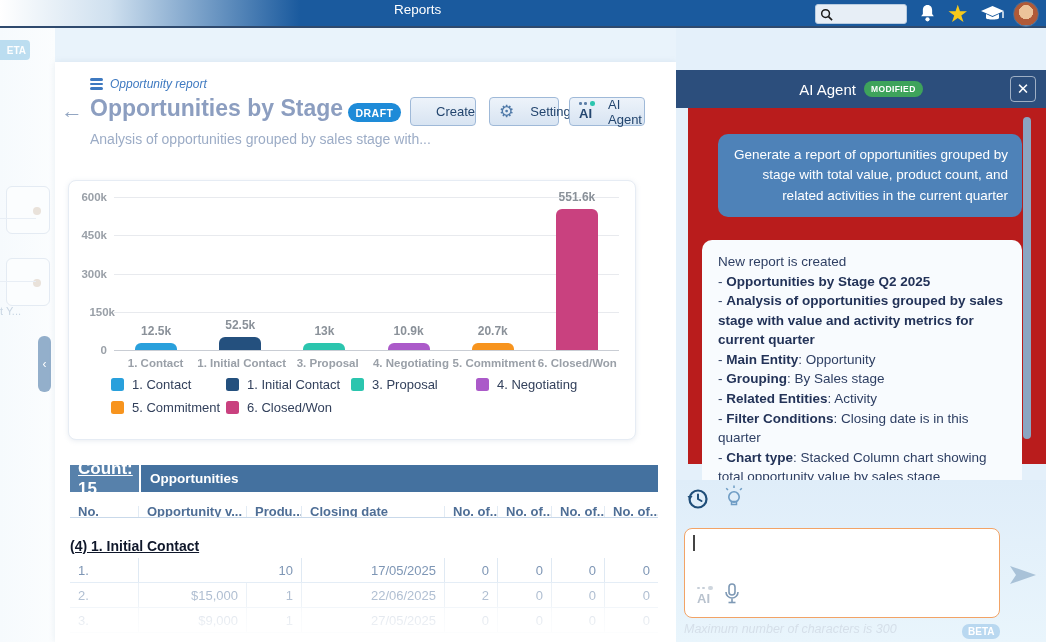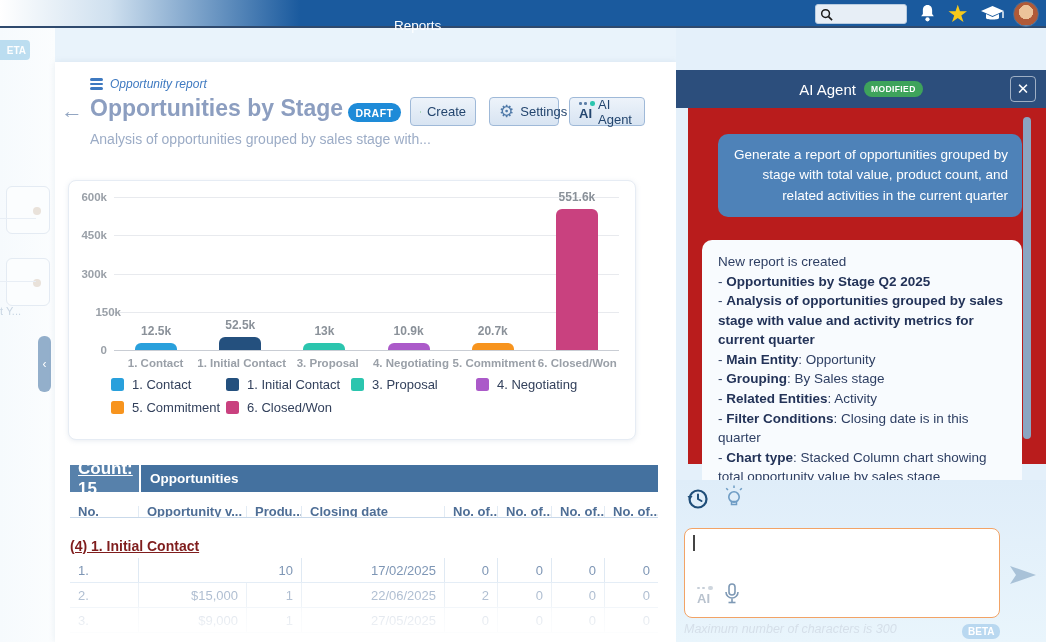--- a/index.html
+++ b/index.html
@@ -4,21 +4,21 @@
 <style>
   * { margin:0; padding:0; box-sizing:border-box; }
   html,body { width:1046px; height:642px; overflow:hidden; }
   body { font-family:"Liberation Sans", sans-serif; background:#E9F3FB; position:relative; }
   #app { position:absolute; inset:0; width:1046px; height:642px; overflow:hidden; }
 
   
   .topbar { position:absolute; left:0; top:0; width:1046px; height:28px;
     background:linear-gradient(90deg,#ffffff 0px,#cfe0ef 110px,#1A5A9E 300px,#1A5A9E 100%);
     border-bottom:2px solid #2F4A6E; z-index:30; }
-  .topbar-title { position:absolute; left:394px; top:18px; color:#fff; font-size:13.5px; }
+  .topbar-title { position:absolute; left:394px; top:2px; color:#fff; font-size:13.5px; }
   .search-box { position:absolute; left:815px; top:4px; width:92px; height:20px; background:#E7EEF6;
     border:1px solid #B9CCE0; border-radius:3px; display:flex; align-items:center; padding-left:4px; }
   .tb-icon { position:absolute; top:4px; display:flex; align-items:center; justify-content:center; }
   .avatar { position:absolute; left:1013px; top:1px; width:26px; height:26px; border-radius:50%;
     background:radial-gradient(circle at 50% 42%, #ECC39A 0 38%, #B05A38 39% 72%, #6E87A8 73%);
     border:1px solid #4A6E96; }
 
   
   .left-strip { position:absolute; left:0; top:28px; width:55px; height:614px;
     background:linear-gradient(90deg,#F6FAFD, #FBFDFE); z-index:5; }
@@ -42,21 +42,21 @@
   .breadcrumb { position:absolute; left:35px; top:15px; display:flex; align-items:center; gap:7px; }
   .bc-icon { display:flex; flex-direction:column; gap:2px; }
   .bc-icon span { width:13px; height:2.5px; background:#3E79C0; border-radius:2px; }
   .bc-text { font-size:12px; font-style:italic; color:#3E79C0; }
 
   .back-arrow { position:absolute; left:6px; top:36px; font-size:22px; color:#93A6C2; cursor:pointer; }
   .report-title { position:absolute; left:35px; top:33px; font-size:23px; font-weight:bold; color:#8C9EC0; }
   .draft-badge { position:absolute; left:293px; top:41px; width:53px; height:19px; background:#1E8BD8;
     border-radius:10px; color:#fff; font-size:10.5px; font-weight:bold; letter-spacing:.5px;
     display:flex; align-items:center; justify-content:center; }
-  .hdr-btn { position:absolute; top:35px; height:29px; display:flex; align-items:center; gap:6px;
+  .hdr-btn { position:absolute; top:35px; height:29px; display:flex; align-items:center; gap:16px;
     padding:0 9px; background:linear-gradient(#EDF3FA,#D8E4F2); border:1px solid #9FB9D8;
     border-radius:4px; font-size:13px; color:#23456E; cursor:pointer; }
   .gear-main { font-size:17px; color:#4F79A8; line-height:1; }
   .ai-logo { position:relative; font-weight:bold; font-size:13px; color:#24466F; padding-top:4px; }
   .ai-logo .d1,.ai-logo .d2,.ai-logo .d3 { position:absolute; border-radius:50%; }
   .ai-logo .d1 { width:2.5px; height:2.5px; background:#5C7FA8; left:0px; top:0px; }
   .ai-logo .d2 { width:2.5px; height:2.5px; background:#5C7FA8; left:5px; top:0px; }
   .ai-logo .d3 { width:4.5px; height:4.5px; background:#2BC5AE; left:11px; top:-1px; }
   .report-subtitle { position:absolute; left:35px; top:69px; font-size:14px; color:#9CACC6; }
 
@@ -87,21 +87,21 @@
   .thead1 { display:flex; height:27px; }
   .count-cell { width:69px; background:#5781AB; color:#fff; font-size:17px; font-weight:bold;
     display:flex; align-items:center; padding-left:8px; text-decoration:underline; cursor:pointer; }
   .gap2 { width:2px; background:#fff; }
   .ttitle-cell { flex:1; background:#44719F; color:#fff; font-size:13.5px; font-weight:bold;
     display:flex; align-items:center; padding-left:9px; }
   .thead2 { display:flex; height:26px; border-bottom:1px solid #C9D9EA; background:#fff; }
   .th { font-size:13px; font-weight:bold; color:#4E6E96; display:flex; align-items:center;
     padding-left:8px; border-right:1px solid #E2EBF4; white-space:nowrap; overflow:hidden; cursor:pointer;margin-top:14px; }
   .th:last-child { border-right:none; }
-  .group-label { margin-top:20px; font-size:14px; font-weight:bold; color:#7f1d1d;
+  .group-label { margin-top:20px; font-size:14px; font-weight:bold; color:#0f172a;
     text-decoration:underline; cursor:pointer; }
   .tbody { margin-top:4px; }
   .trow { display:flex; height:25px; border-bottom:1px solid #E4EDF6; }
   .td { font-size:13px; color:#7E96B5; display:flex; align-items:center;
     border-right:1px solid #DFE9F3; white-space:nowrap; overflow:hidden; }
   .td:last-child { border-right:none; }
   .td.left { justify-content:flex-start; padding-left:8px; }
   .td.right { justify-content:flex-end; padding-right:8px; }
   .fade-overlay { position:absolute; left:0; bottom:0; width:621px; height:46px; pointer-events:none;
     background:linear-gradient(to bottom, rgba(255,255,255,0), rgba(255,255,255,.9)); }
@@ -225,21 +225,21 @@
           <div class="gridline" style="top: 16px; left: 45px; width: 505px; position: absolute;"></div>
           <div class="gridline" style="top: 54.25px; left: 45px; width: 505px; position: absolute;"></div>
           <div class="gridline" style="top: 92.5px; left: 45px; width: 505px; position: absolute;"></div>
           <div class="gridline" style="top: 130.75px; left: 45px; width: 505px; position: absolute;"></div>
           <div class="gridline base" style="top: 169px; left: 45px; width: 505px; position: absolute;"></div>
         </div>
       <div id="ytick-layer">
           <div class="ytick" style="top: 10px; left: 0px; right: auto; width: 38px;">600k</div>
           <div class="ytick" style="top: 48.25px; left: 0px; right: auto; width: 38px;">450k</div>
           <div class="ytick" style="top: 86.5px; left: 0px; right: auto; width: 38px;">300k</div>
-          <div class="ytick" style="top: 124.75px; left: 14px; right: auto; width: 38px;">150k</div>
+          <div class="ytick" style="top: 124.75px; left: 8px; right: auto; width: 38px;">150k</div>
           <div class="ytick" style="top: 163px; left: 0px; right: auto; width: 38px;">0</div>
         </div>
       <div class="bar-slots" id="bar-layer">
           <div class="bar-slot">
             <div class="bar" style="height: 7px; background: rgb(41, 160, 220);"></div>
             <div class="bar-value" style="bottom: 12px;">12.5k</div>
           </div>
           <div class="bar-slot">
             <div class="bar" style="height: 13.3875px; background: rgb(36, 80, 126);"></div>
             <div class="bar-value" style="bottom: 18.3875px;">52.5k</div>
@@ -328,21 +328,21 @@
           <div class="th" style="width: 53px; flex: 0 0 auto;">
             <span>No. of...</span>
           </div>
         </div>
       <div class="group-label">(4) 1. Initial Contact</div>
       <div class="tbody" id="table-body">
           <div class="trow" style="opacity: 1;">
             <div class="td left" style="width: 69px; flex: 0 0 auto;">1.</div>
             <div class="td right" style="width: 108px; flex: 0 0 auto; margin-top: 43px;">$23,500</div>
             <div class="td right" style="width: 55px; flex: 0 0 auto;">10</div>
-            <div class="td right" style="width: 143px; flex: 0 0 auto;">17/02/2025</div>
+            <div class="td right" style="width: 143px; flex: 0 0 auto;">17/05/2025</div>
             <div class="td right" style="width: 53px; flex: 0 0 auto;">0</div>
             <div class="td right" style="width: 54px; flex: 0 0 auto;">0</div>
             <div class="td right" style="width: 53px; flex: 0 0 auto;">0</div>
             <div class="td right" style="width: 53px; flex: 0 0 auto;">0</div>
           </div>
           <div class="trow" style="opacity: 0.62;">
             <div class="td left" style="width: 69px; flex: 0 0 auto;">2.</div>
             <div class="td right" style="width: 108px; flex: 0 0 auto;">$15,000</div>
             <div class="td right" style="width: 55px; flex: 0 0 auto;">1</div>
             <div class="td right" style="width: 143px; flex: 0 0 auto;">22/06/2025</div>

